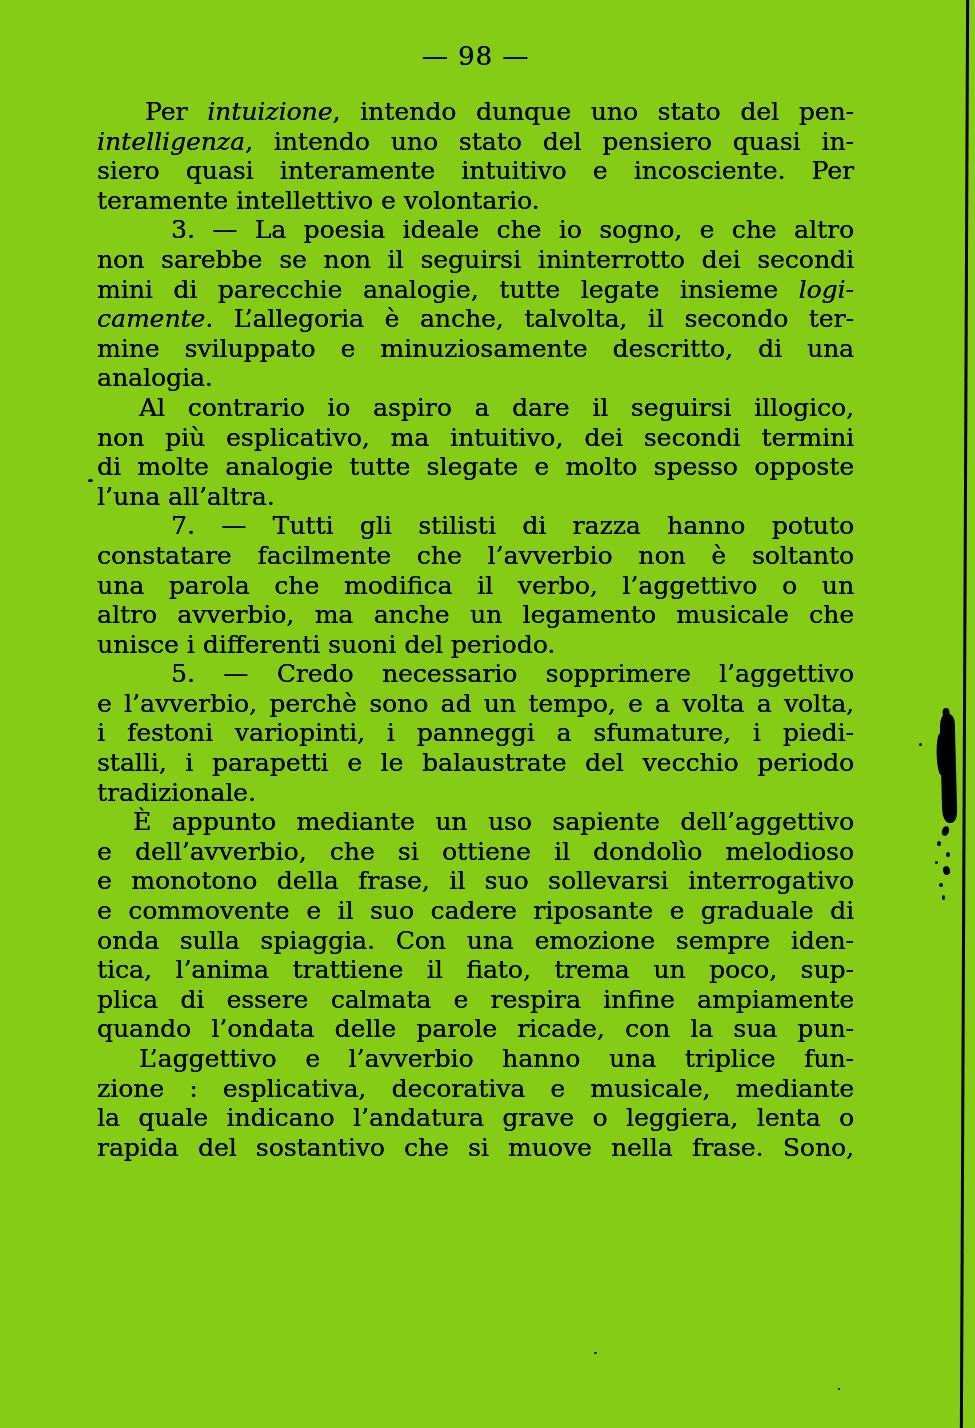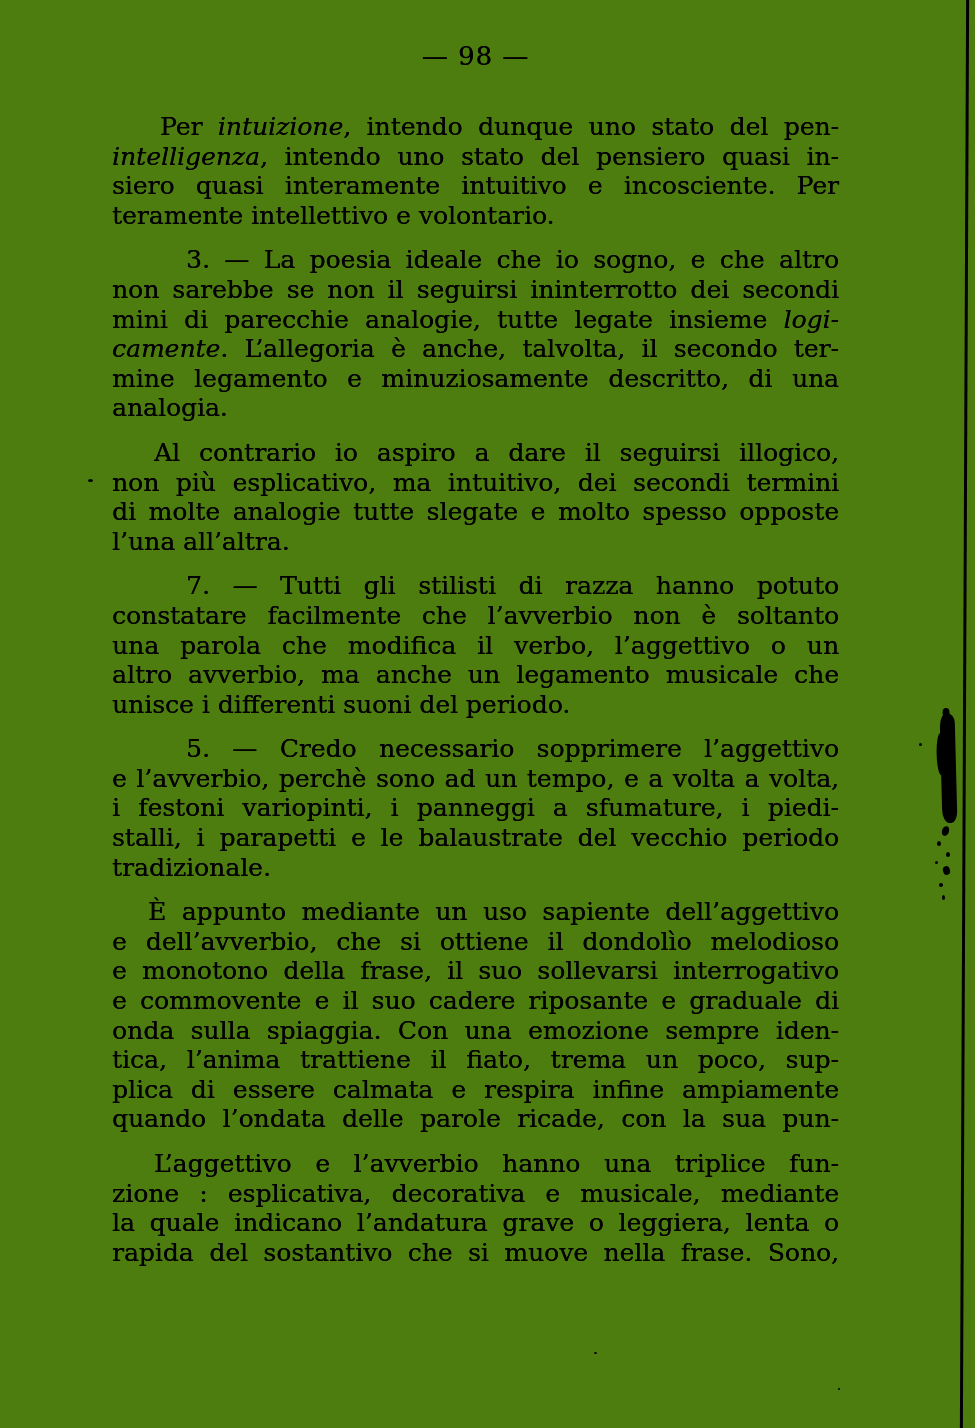--- a/index.html
+++ b/index.html
@@ -1,35 +1,35 @@
 <!DOCTYPE html>
 <html><head>
 <meta charset="utf-8">
 <style>
   html,body { margin:0; padding:0; background:#e8e8e8; }
   .page {
     position:relative;
     width:975px; height:1428px;
-    background:#4d7c0f;
+    background:#84cc16;
     color:#000;
     font-family:"DejaVu Serif","Liberation Serif",serif;
     overflow:hidden;
     text-shadow:0.25px 0 0 #000; 
   }
   .page-header {
     position:absolute; top:41px; left:97px; width:757px;
     text-align:center;
     font-size:26px; line-height:30px;
     letter-spacing:1px;
   }
   .page-body {
     position:absolute; top:97px; left:97px; width:757px;
     font-size:25px; line-height:29.6px;
   }
-  .para { margin:15px; }
+  .para { margin:0; }
   .line {
     text-align:justify;
     text-align-last:justify;
     -moz-text-align-last:justify;
   }
   .line.noj { text-align-last:left; -moz-text-align-last:left; }
   .para.lg .line.first { text-indent:74px; }
   .para.md .line.first { text-indent:48px; }
   .para.sm .line.first { text-indent:42px; }
   .para.xs .line.first { text-indent:36px; }
@@ -80,21 +80,21 @@
         <div class="line first"><span>Per </span><span class="it">intuizione</span><span>, intendo dunque uno stato del pen-</span></div>
         <div class="line"><span class="it">intelligenza</span><span>, intendo uno stato del pensiero quasi in-</span></div>
         <div class="line"><span>siero quasi interamente intuitivo e incosciente. Per</span></div>
         <div class="line noj"><span>teramente intellettivo e volontario.</span></div>
       </div>
       <div class="para lg">
         <div class="line first"><span>3. — La poesia ideale che io sogno, e che altro</span></div>
         <div class="line"><span>non sarebbe se non il seguirsi ininterrotto dei secondi</span></div>
         <div class="line"><span>mini di parecchie analogie, tutte legate insieme </span><span class="it">logi-</span></div>
         <div class="line"><span class="it">camente</span><span>. L’allegoria è anche, talvolta, il secondo ter-</span></div>
-        <div class="line"><span>mine legamento e minuziosamente descritto, di una</span></div>
+        <div class="line"><span>mine sviluppato e minuziosamente descritto, di una</span></div>
         <div class="line noj"><span>analogia.</span></div>
       </div>
       <div class="para sm">
         <div class="line first"><span>Al contrario io aspiro a dare il seguirsi illogico,</span></div>
         <div class="line"><span>non più esplicativo, ma intuitivo, dei secondi termini</span></div>
         <div class="line"><span>di molte analogie tutte slegate e molto spesso opposte</span></div>
         <div class="line noj"><span>l’una all’altra.</span></div>
       </div>
       <div class="para lg">
         <div class="line first"><span>7. — Tutti gli stilisti di razza hanno potuto</span></div>

